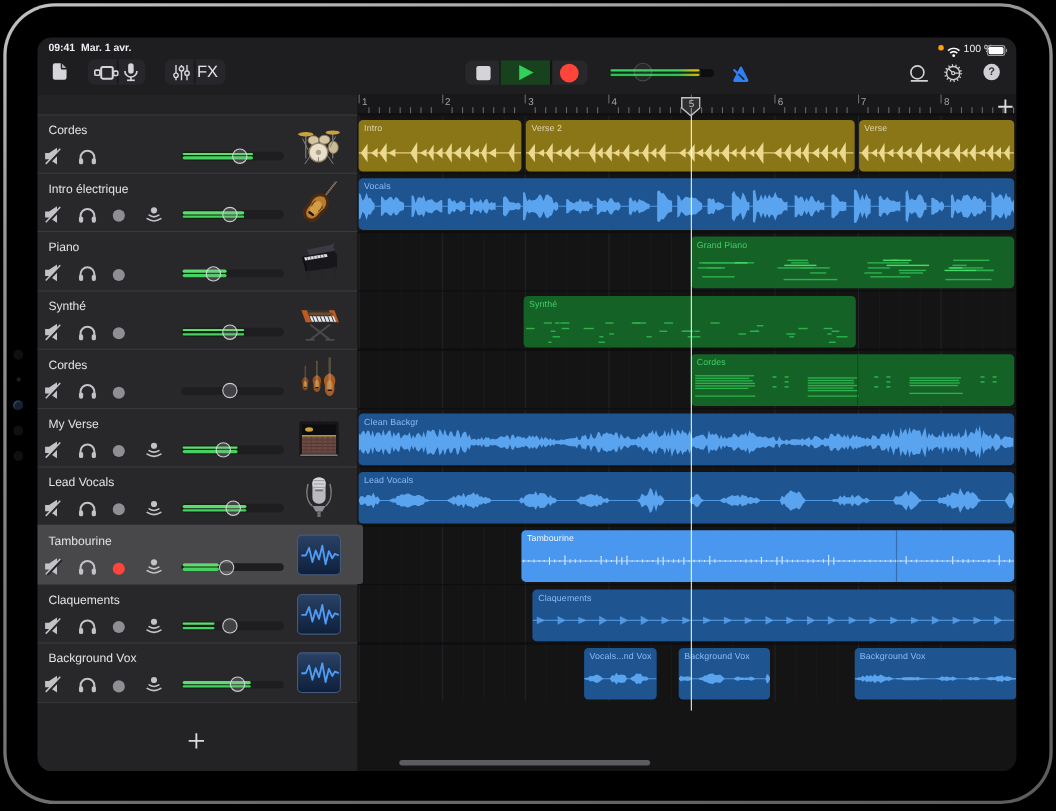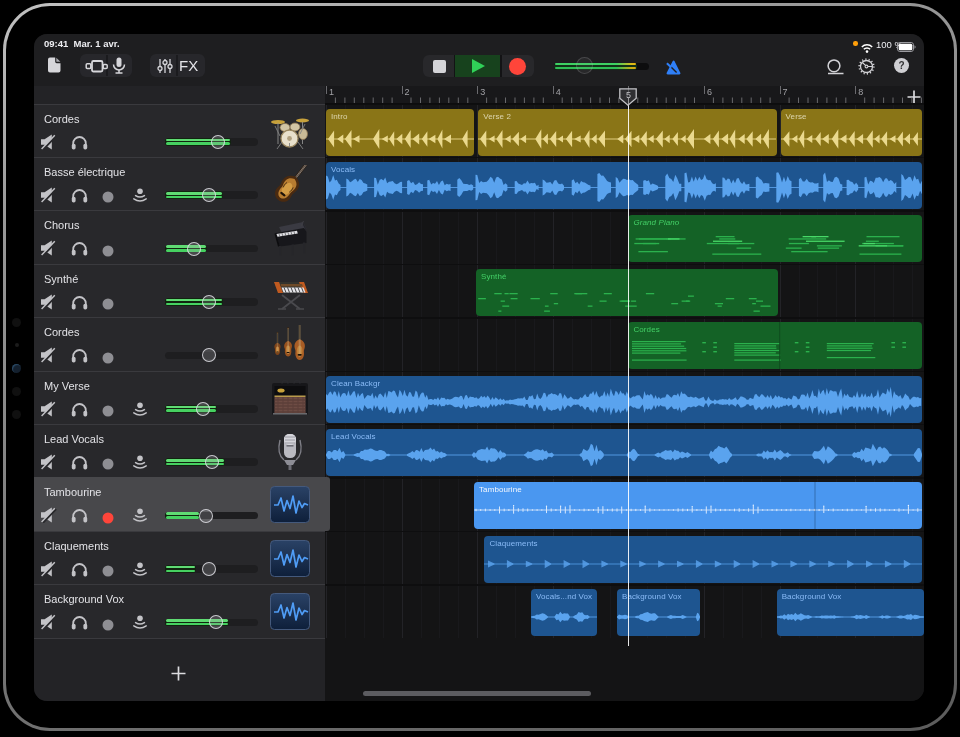--- a/index.html
+++ b/index.html
@@ -191,21 +191,21 @@
             <ellipse cx="25" cy="15" rx="5" ry="4" fill="#d2c5a4" stroke="#8a7450" stroke-width="0.8"></ellipse>
             <ellipse cx="33" cy="22" rx="4.5" ry="5.5" fill="#c9ba96" stroke="#8a7450" stroke-width="0.8"></ellipse>
             <circle cx="19.5" cy="26.5" r="8.5" fill="#e8e0cc" stroke="#9a8760" stroke-width="1.3"></circle>
             <circle cx="19.5" cy="26.5" r="2.4" fill="#b0a080"></circle>
             <path d="M7 37 L12 30 M33 37 L28 30 M19.5 35 V31 M5 14 L10 24 M35 12 L30 22" stroke="#828282" stroke-width="0.9"></path>
           </g>
         </svg></div>
     </div>
     <div style="position:absolute;left:0;top:122.9px;width:291px;height:1px;background:#3a3a3e"></div>
     <div style="position:absolute;left:0;top:122.9px;width:296px;height:53.4px;background:transparent;border-radius:0 3px 3px 0">
-      <div style="position:absolute;left:10px;top:9px;font-size:11px;color:#e2e2e6">Basse électrique</div>
+      <div style="position:absolute;left:10px;top:9px;font-size:11px;color:#e2e2e6">Intro électrique</div>
       <div style="position:absolute;left:6px;top:30px;width:17px;height:16px"><svg width="17" height="16" viewBox="0 0 17 16">
           <path d="M1 5.2 H4.6 L11.8 0.4 V15.6 L4.6 10.8 H1 Z" fill="#c3c3c7"></path>
           <path d="M2.8 15.8 L16 2" stroke="#28282b" stroke-width="2.2"></path>
           <path d="M1.6 15 L14.8 1.2" stroke="#c3c3c7" stroke-width="1.4"></path>
         </svg></div>
       <div style="position:absolute;left:37px;top:31px;width:17px;height:15px"><svg width="17" height="15" viewBox="0 0 17 15">
           <path d="M2.2 12 V8.3 a6.3 6.3 0 0 1 12.6 0 V12" stroke="#c3c3c7" stroke-width="1.8" fill="none"></path>
           <rect x="0.8" y="8.8" width="3.8" height="5.6" rx="1.7" fill="#c3c3c7"></rect>
           <rect x="12.4" y="8.8" width="3.8" height="5.6" rx="1.7" fill="#c3c3c7"></rect>
         </svg></div>
@@ -231,21 +231,21 @@
             <path d="M20 10 C12 12 10 18 12 24 C13 27 11 29 12 33 C14 41 26 41 28 33 C29 29 27 27 28 24 C30 18 28 12 20 10 Z" fill="#4a2a10"></path>
             <path d="M20 12.5 C14 14.3 12.8 19 14.4 24 C15.3 26.7 14 28.3 14.9 31.2 C16.4 37.6 23.6 37.6 25.1 31.2 C26 28.3 24.7 26.7 25.6 24 C27.2 19 26 14.3 20 12.5 Z" fill="#b87c30"></path>
             <ellipse cx="20" cy="25" rx="4.2" ry="7" fill="#d49c44"></ellipse>
             <path d="M16 20 C15.4 22 15.4 24 16.2 26 M24 20 C24.6 22 24.6 24 23.8 26" stroke="#33200e" stroke-width="0.8" fill="none"></path>
             <rect x="17" y="30.5" width="6" height="2.2" rx="1" fill="#1e1208"></rect>
           </g>
         </svg></div>
     </div>
     <div style="position:absolute;left:0;top:176.3px;width:291px;height:1px;background:#3a3a3e"></div>
     <div style="position:absolute;left:0;top:176.3px;width:296px;height:53.4px;background:transparent;border-radius:0 3px 3px 0">
-      <div style="position:absolute;left:10px;top:9px;font-size:11px;color:#e2e2e6">Chorus</div>
+      <div style="position:absolute;left:10px;top:9px;font-size:11px;color:#e2e2e6">Piano</div>
       <div style="position:absolute;left:6px;top:30px;width:17px;height:16px"><svg width="17" height="16" viewBox="0 0 17 16">
           <path d="M1 5.2 H4.6 L11.8 0.4 V15.6 L4.6 10.8 H1 Z" fill="#c3c3c7"></path>
           <path d="M2.8 15.8 L16 2" stroke="#28282b" stroke-width="2.2"></path>
           <path d="M1.6 15 L14.8 1.2" stroke="#c3c3c7" stroke-width="1.4"></path>
         </svg></div>
       <div style="position:absolute;left:37px;top:31px;width:17px;height:15px"><svg width="17" height="15" viewBox="0 0 17 15">
           <path d="M2.2 12 V8.3 a6.3 6.3 0 0 1 12.6 0 V12" stroke="#c3c3c7" stroke-width="1.8" fill="none"></path>
           <rect x="0.8" y="8.8" width="3.8" height="5.6" rx="1.7" fill="#c3c3c7"></rect>
           <rect x="12.4" y="8.8" width="3.8" height="5.6" rx="1.7" fill="#c3c3c7"></rect>
         </svg></div>
@@ -615,21 +615,21 @@
         <rect x="163.2" y="36" width="36.4" height="1.3" fill="#2bb14d"></rect>
         <rect x="258.9" y="30.2" width="16.5" height="1.3" fill="#2bb14d"></rect>
         <rect x="247.5" y="30.2" width="27.7" height="1.3" fill="#2bb14d"></rect>
         <rect x="234.1" y="27.9" width="31.8" height="1.3" fill="#2bb14d"></rect>
         <rect x="238.5" y="21" width="33.0" height="1.3" fill="#2bb14d"></rect>
         <rect x="237.9" y="25.6" width="12.9" height="1.3" fill="#2bb14d"></rect>
         <rect x="235.5" y="27.9" width="11.4" height="1.3" fill="#47d968"></rect>
         <rect x="230.7" y="30.2" width="28.4" height="1.3" fill="#47d968"></rect>
         <rect x="231.5" y="38.5" width="41.9" height="1.3" fill="#2bb14d"></rect>
       </svg>
-      <div style="position:absolute;left:5px;top:3px;font-size:8px;color:#43cf66;letter-spacing:0.1px;font-style:italic;">Grand Piano</div>
+      <div style="position:absolute;left:5px;top:3px;font-size:8px;color:#43cf66;letter-spacing:0.1px;">Grand Piano</div>
     </div>
     <div style="position:absolute;left:442.0px;top:234.7px;width:301.6px;height:47px;background:#146226;border-radius:4px;overflow:hidden;">
       <svg width="302" height="47" viewBox="0 0 302 47" style="position:absolute;left:0;top:0;">
         <rect x="24.6" y="31.5" width="4.3" height="1.3" fill="#2bb14d"></rect>
         <rect x="205.6" y="31.5" width="7.5" height="1.3" fill="#2bb14d"></rect>
         <rect x="212.0" y="26.5" width="5.9" height="1.3" fill="#2bb14d"></rect>
         <rect x="98.3" y="24" width="7.7" height="1.3" fill="#2bb14d"></rect>
         <rect x="277.5" y="41.5" width="6.3" height="1.3" fill="#2bb14d"></rect>
         <rect x="2.2" y="29" width="7.7" height="1.3" fill="#2bb14d"></rect>
         <rect x="143.6" y="31.5" width="10.5" height="1.3" fill="#2bb14d"></rect>

